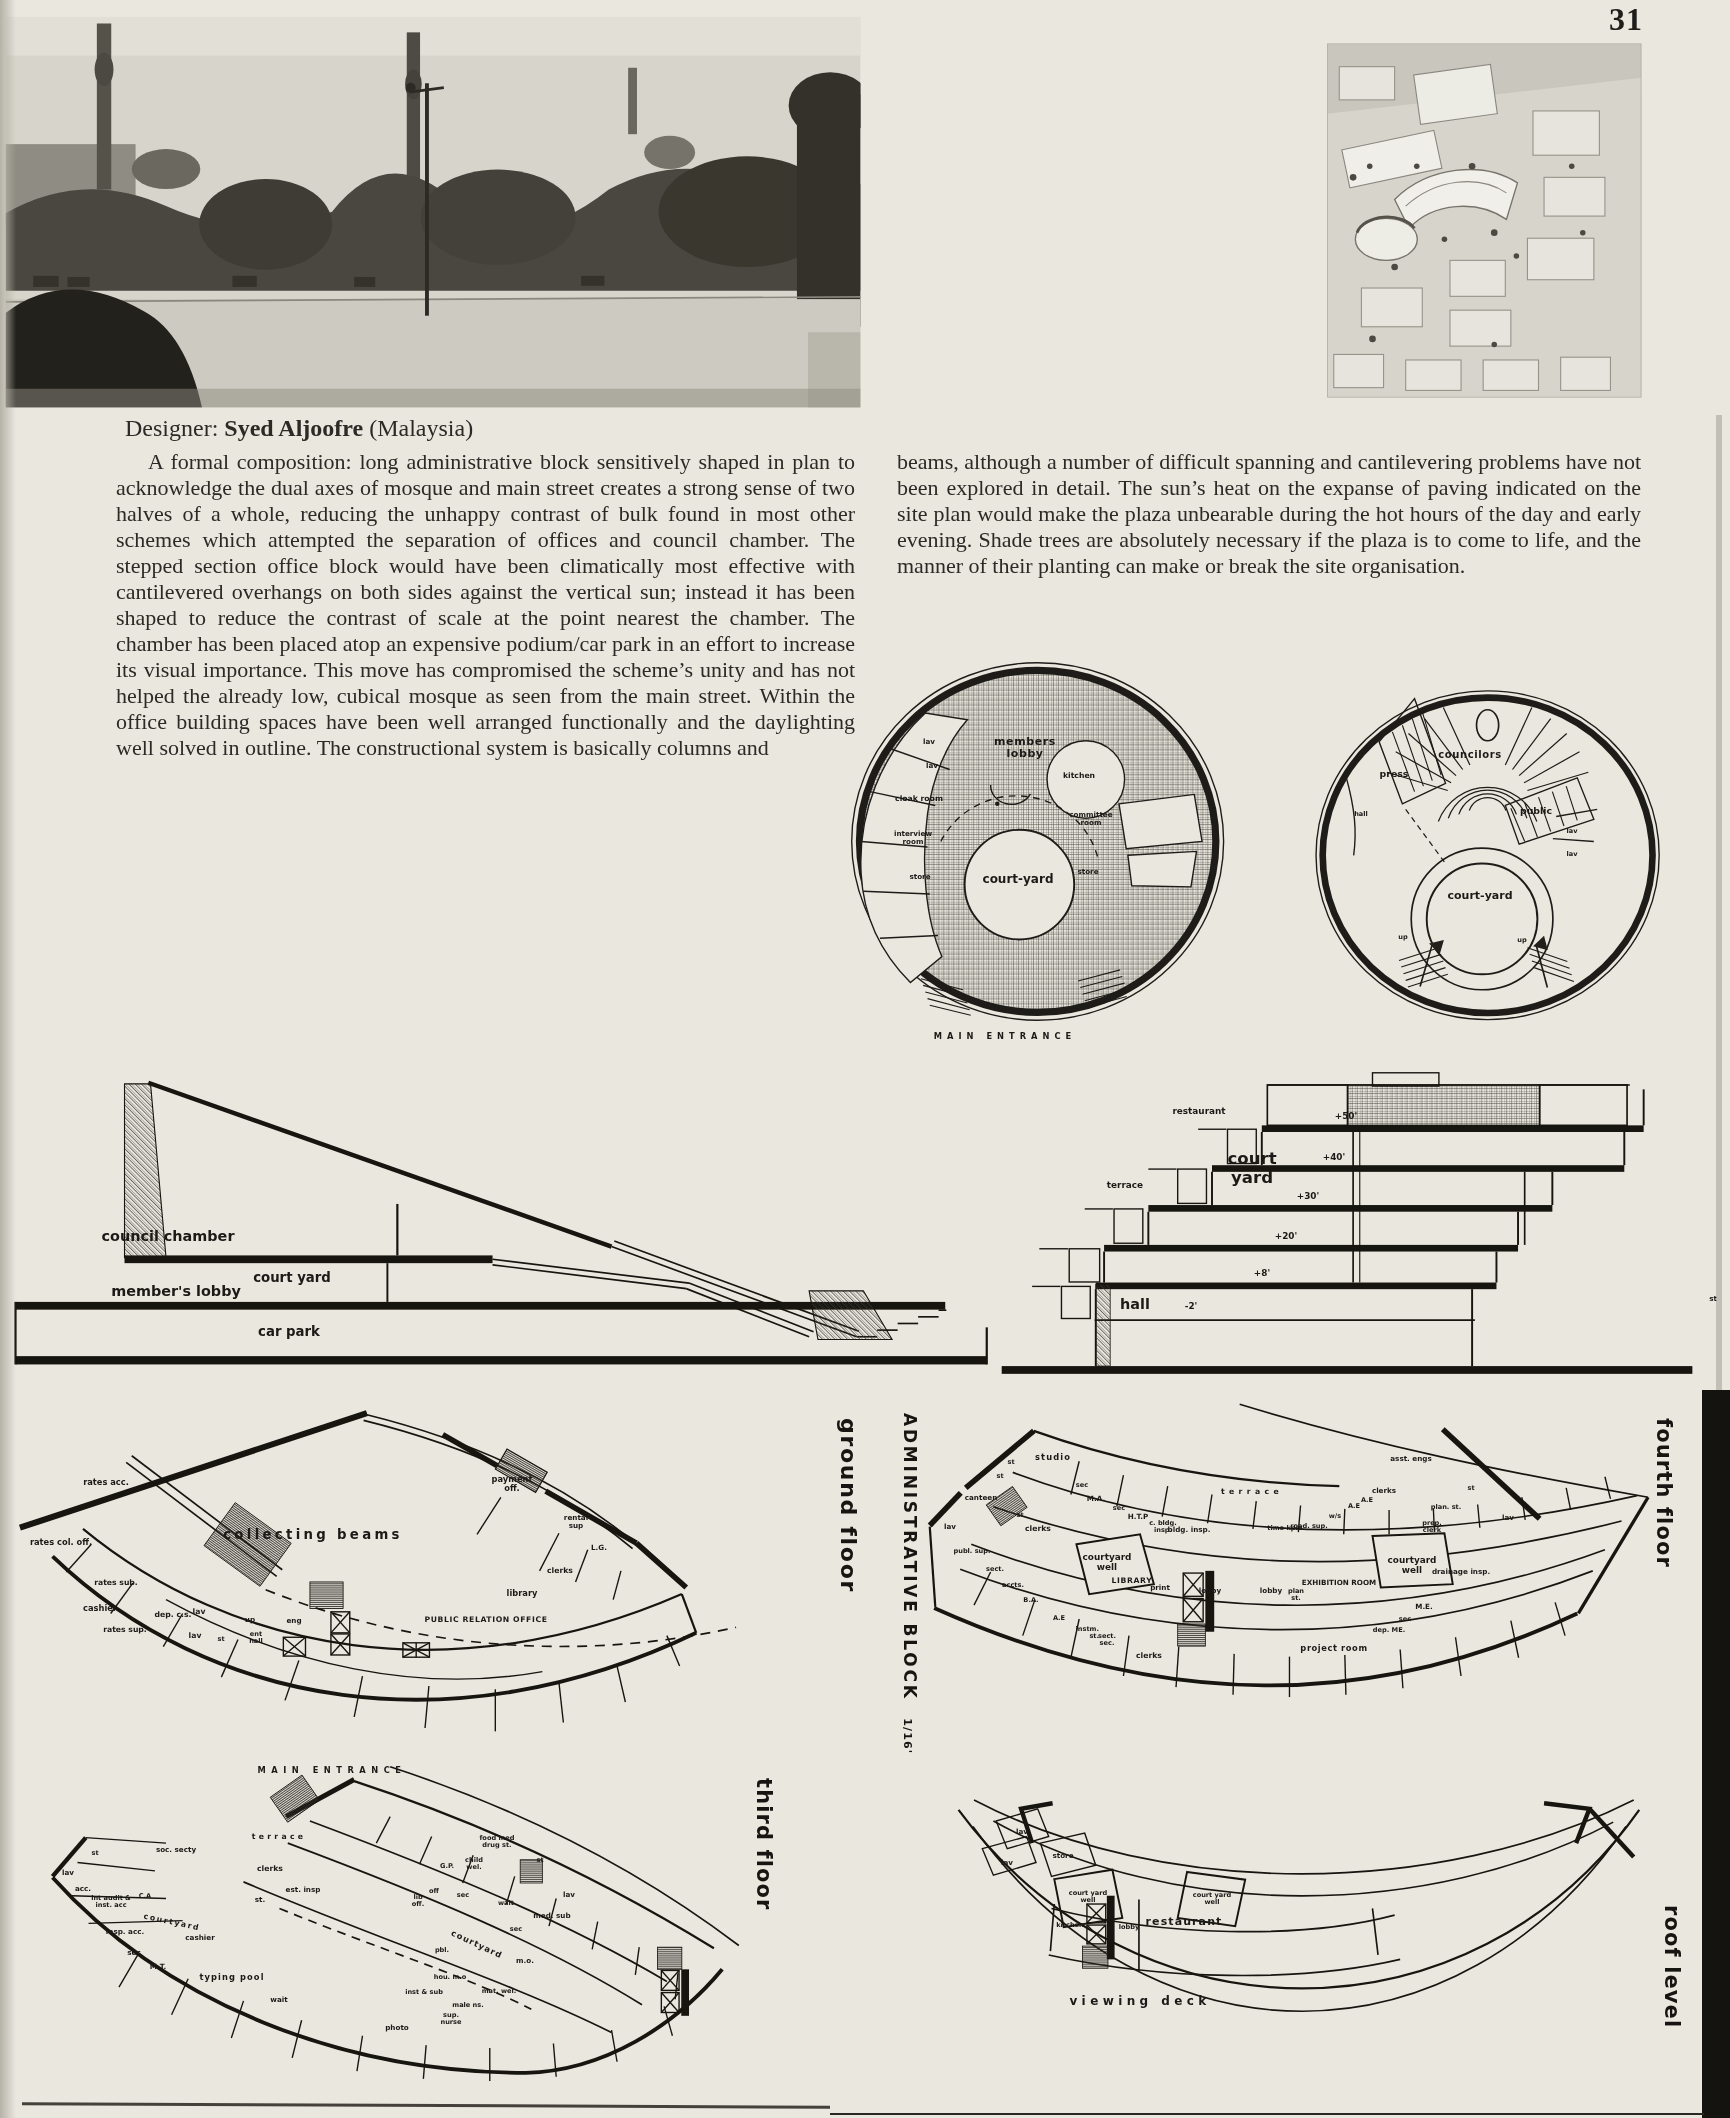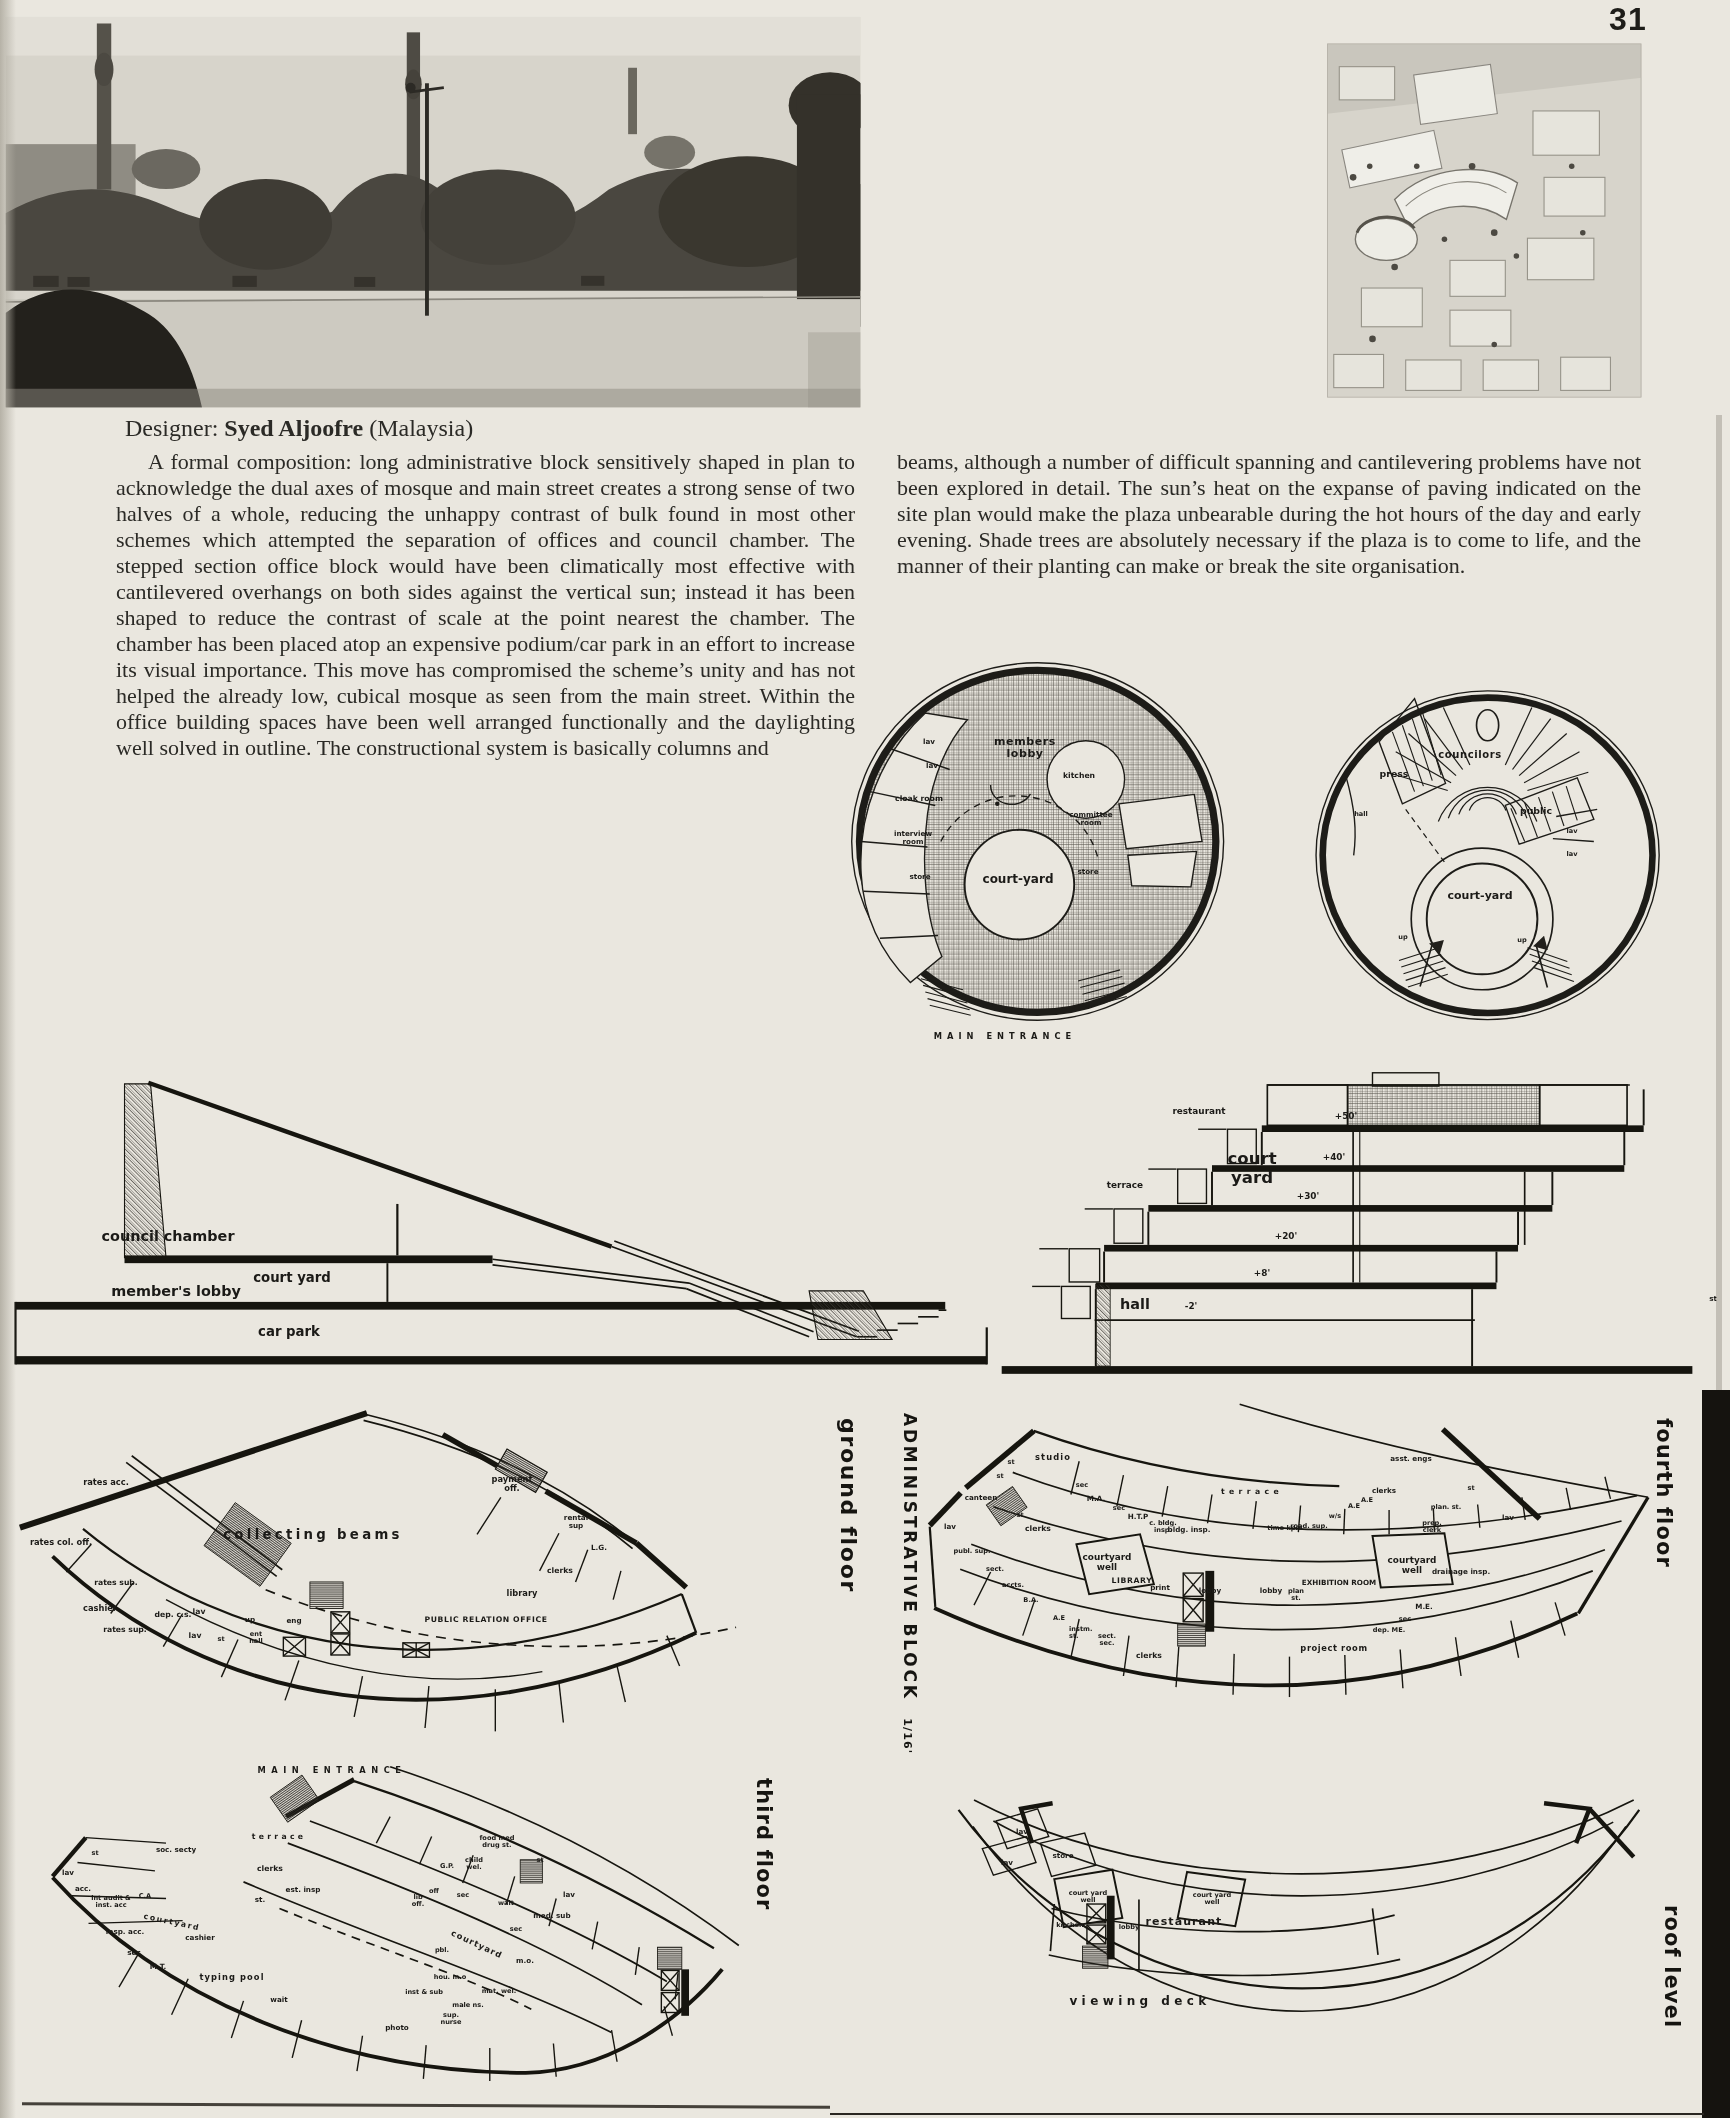--- a/index.html
+++ b/index.html
@@ -13,35 +13,35 @@
   .lbl{position:absolute;transform:translate(-50%,-50%);font-family:"DejaVu Sans",sans-serif;
        font-weight:700;color:#1b1a17;white-space:nowrap;z-index:4;}
   .f12{font-size:6.6px}.f13{font-size:7.2px}.f14{font-size:7.7px}.f15{font-size:8.3px}
   .f16{font-size:8.9px}.f17{font-size:9.4px}.f18{font-size:10px}.f20{font-size:11px}
   .f22{font-size:12px}.f24{font-size:13.3px}.f26{font-size:14.4px}.f30{font-size:16.6px}
   .sp1{letter-spacing:0.6px}.sp2{letter-spacing:1.1px}.sp3{letter-spacing:1.7px}.sp6{letter-spacing:3.3px}
   .sp8{letter-spacing:4.4px}.sp9{letter-spacing:5px}.sp10{letter-spacing:5.5px}
   .w40{white-space:normal;width:22px;text-align:center;line-height:1.12}
   .w45{white-space:normal;width:25px;text-align:center;line-height:1.12}
   .w50{white-space:normal;width:28px;text-align:center;line-height:1.12}
-  .w55{white-space:normal;width:30px;text-align:left;line-height:1.12}
+  .w55{white-space:normal;width:30px;text-align:right;line-height:1.12}
   .w56{white-space:normal;width:31px;text-align:center;line-height:1.12}
   .w60{white-space:normal;width:33px;text-align:center;line-height:1.12}
   .w70{white-space:normal;width:39px;text-align:center;line-height:1.12}
   .w80{white-space:normal;width:44px;text-align:center;line-height:1.12}
   .w90{white-space:normal;width:50px;text-align:center;line-height:1.12}
   .w100{white-space:normal;width:55px;text-align:center;line-height:1.12}
   .w110{white-space:normal;width:61px;text-align:center;line-height:1.12}
   .w120{white-space:normal;width:66px;text-align:center;line-height:1.12}
   .w140{white-space:normal;width:77px;text-align:center;line-height:1.12}
   .r12{transform:translate(-50%,-50%) rotate(12deg)}
   .r25{transform:translate(-50%,-50%) rotate(25deg)}
   .vert{position:absolute;transform-origin:0 0;transform:rotate(90deg);
         font-family:"DejaVu Sans",sans-serif;font-weight:700;color:#161511;white-space:nowrap;z-index:4;}
-  #pageno{position:absolute;left:1609px;top:1.1px;font-family:Liberation Sans, sans-serif;
+  #pageno{position:absolute;left:1609px;top:1.1px;font-family:Liberation Serif, serif;
           font-weight:700;font-size:32px;letter-spacing:1.1px;color:#1e1d19;z-index:4;}
   svg{position:absolute;left:0;top:0;z-index:1;}
   .edge{position:absolute;z-index:6;}
 </style>
 </head>
 <body>
 
 <div id="page">
 
   <svg width="1730" height="2119" viewBox="0 0 3126 3828">

